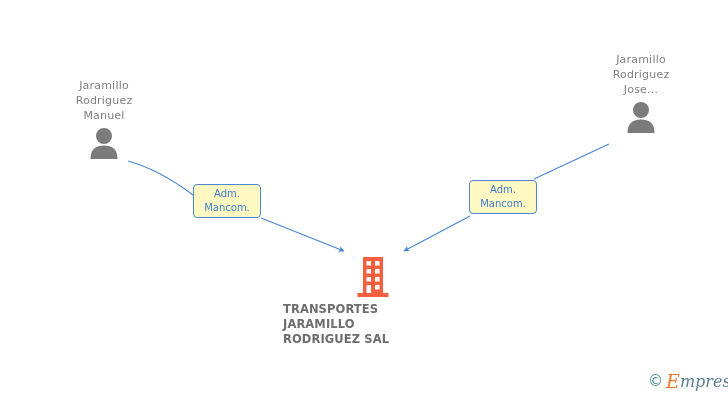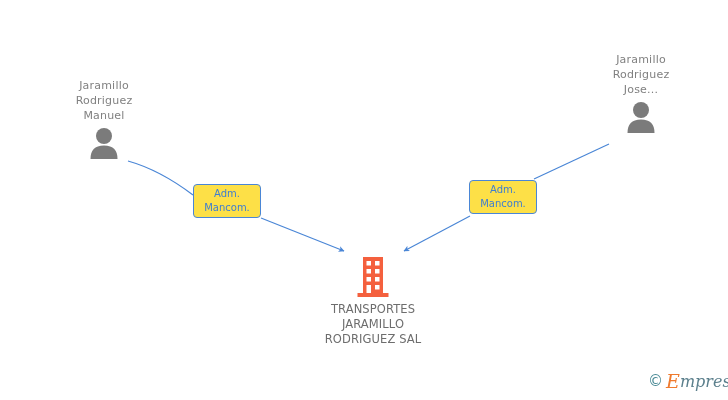--- a/index.html
+++ b/index.html
@@ -43,41 +43,42 @@
   }
   .person-icon {
     display: block;
     margin: 4px auto 0 auto;
   }
 
   
   .company-node {
     position: absolute;
     width: 180px;
-    text-align: center;
+    text-align: left;
+    font-weight: bold;
   }
   .company-icon {
     display: block;
     margin: 0 auto;
   }
   .company-label {
     margin-top: 5px;
     color: #6d6d6d;
     font-size: 11.5px;
     line-height: 15px;
     letter-spacing: 0.1px;
     white-space: pre-line;
     font-family: "DejaVu Sans", sans-serif;
   }
 
   
   .rel-box {
     position: absolute;
     box-sizing: border-box;
-    background: #fde047;
+    background: #fef9c3;
     border: 1px solid #4a86d6;
     border-radius: 4px;
     color: #3f7ed0;
     font-size: 10px;
     line-height: 14px;
     text-align: center;
     white-space: pre-line;
     display: flex;
     align-items: center;
     justify-content: center;

